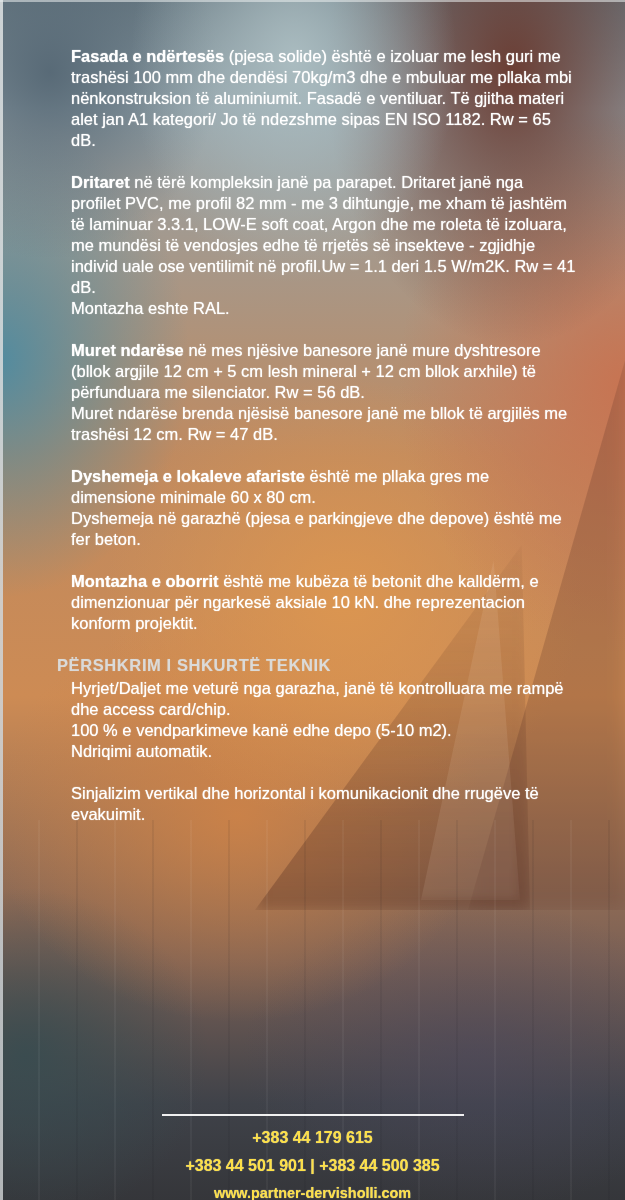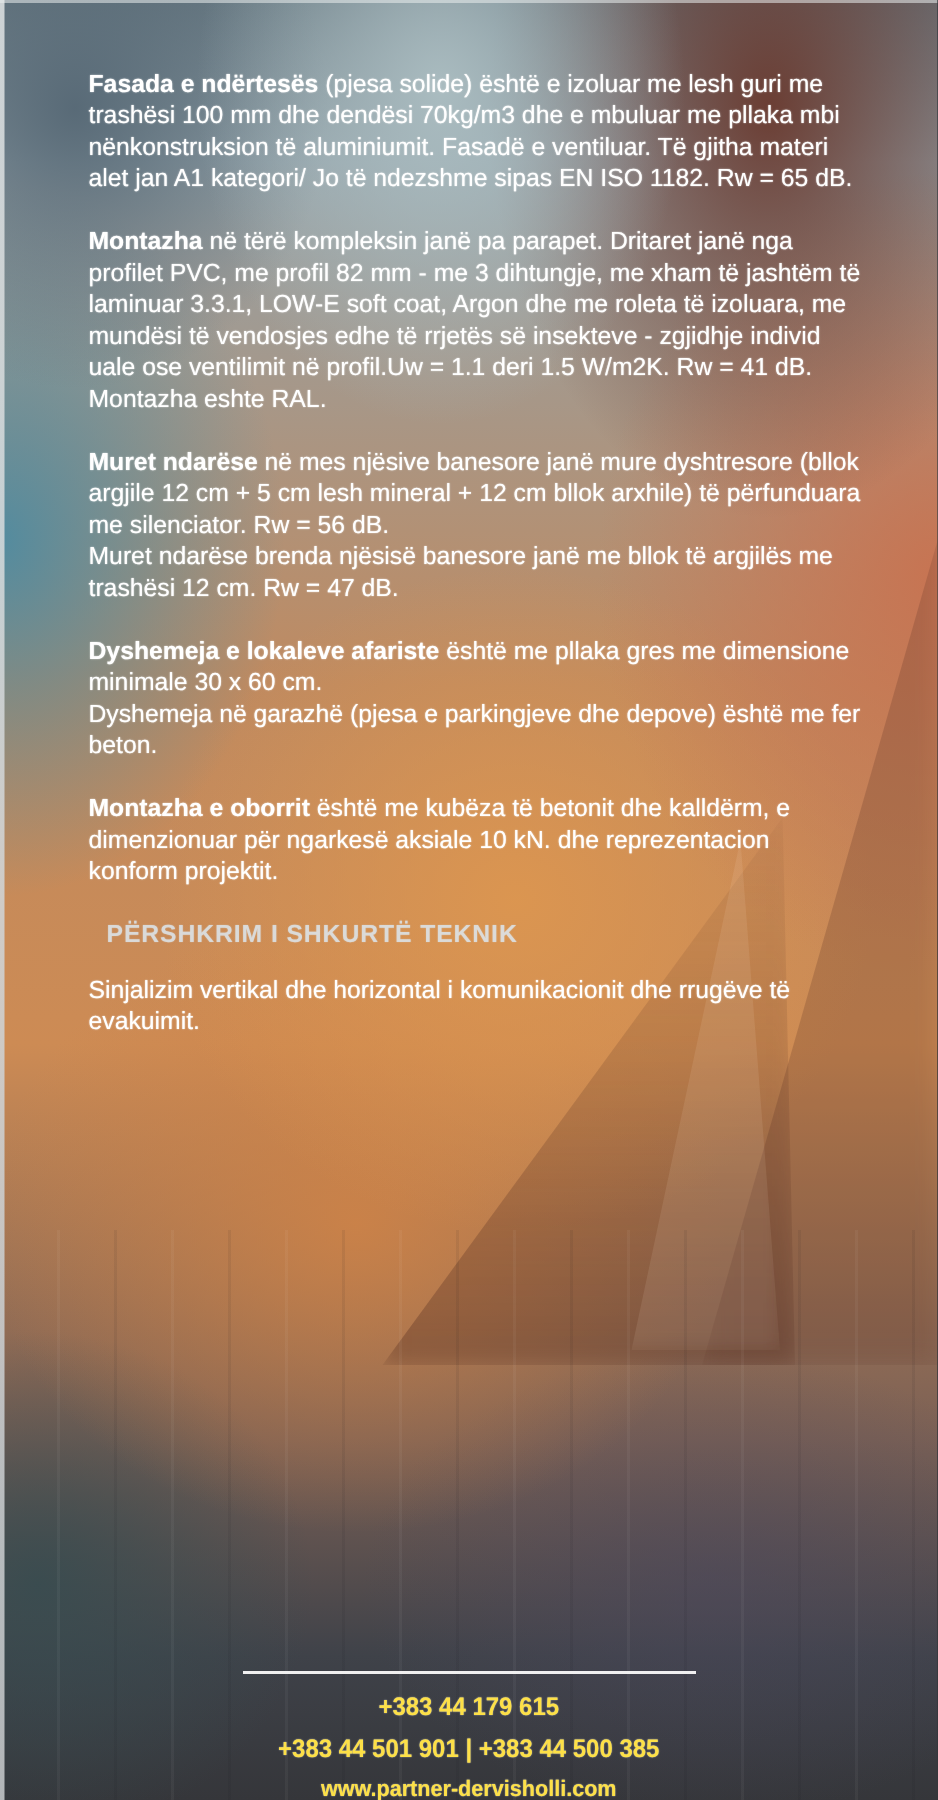--- a/index.html
+++ b/index.html
@@ -48,28 +48,28 @@
   .content{
     position:absolute;left:55px;top:46px;width:521px;z-index:5;
     color:#fff;
   }
   .doc-title{
     font-size:19.5px;font-weight:700;letter-spacing:0.2px;line-height:24px;
     margin:0 0 28px 0;
     text-shadow:0 0 1px rgba(255,255,255,0.85), 0 0 3px rgba(255,255,255,0.18);
   }
   .para{
-    font-size:16.5px;line-height:21px;margin:0 0 21px 4px;
+    font-size:16.5px;line-height:21px;margin:0 0 21px 16px;
     text-shadow:0 0 1px rgba(255,255,255,0.75), 0 0 2px rgba(255,255,255,0.12);
   }
   .para strong{font-weight:700;}
   .para .body, .para.plain{white-space:pre-line;}
   .tech-heading{
     font-size:16.5px;font-weight:700;letter-spacing:0.6px;line-height:21px;
-    margin:16px;color:rgba(220,228,233,0.80);
+    margin:2px;color:rgba(220,228,233,0.80);
     text-shadow:0 0 1px rgba(220,228,233,0.5);
   }
   
   .footer{
     position:absolute;left:0;top:1074px;width:625px;z-index:5;color:#fde047;
     text-align:center;
     margin-top:40px;
   }
   .footer-rule{
     width:302px;height:2px;background:rgba(255,255,255,0.92);
@@ -94,34 +94,37 @@
 <div class="wedge wedge2"></div>
 <div class="wedge wedge3"></div>
 <div class="stripes"></div>
 <div class="edge-left"></div>
 <div class="edge-top"></div>
 
 <div class="content">
 
   <p class="para"><strong>Fasada e ndërtesës</strong><span class="body"> (pjesa solide) është e izoluar me lesh guri me trashësi 100 mm dhe dendësi 70kg/m3 dhe e mbuluar me pllaka mbi nënkonstruksion të aluminiumit. Fasadë e ventiluar. Të gjitha materi alet jan A1 kategori/ Jo të ndezshme sipas EN ISO 1182. Rw = 65 dB.</span></p>
 
-  <p class="para"><strong>Montazha</strong><span class="body"> në tërë kompleksin janë pa parapet. Dritaret janë nga profilet PVC, me profil 82 mm - me 3 dihtungje, me xham të jashtëm të laminuar 3.3.1, LOW-E soft coat, Argon dhe me roleta të izoluara, me mundësi të vendosjes edhe të rrjetës së insekteve - zgjidhje individ uale ose ventilimit në profil.Uw = 1.1 deri 1.5 W/m2K. Rw = 41 dB.
+  <p class="para"><strong>Dritaret</strong><span class="body"> në tërë kompleksin janë pa parapet. Dritaret janë nga profilet PVC, me profil 82 mm - me 3 dihtungje, me xham të jashtëm të laminuar 3.3.1, LOW-E soft coat, Argon dhe me roleta të izoluara, me mundësi të vendosjes edhe të rrjetës së insekteve - zgjidhje individ uale ose ventilimit në profil.Uw = 1.1 deri 1.5 W/m2K. Rw = 41 dB.
 Montazha eshte RAL.</span></p>
 
 
   <p class="para"><strong>Muret ndarëse</strong><span class="body"> në mes njësive banesore janë mure dyshtresore (bllok argjile 12 cm + 5 cm lesh mineral + 12 cm bllok arxhile) të përfunduara me silenciator. Rw = 56 dB.
 Muret ndarëse brenda njësisë banesore janë me bllok të argjilës me trashësi 12 cm. Rw = 47 dB.</span></p>
 
-  <p class="para"><strong>Dyshemeja e lokaleve afariste</strong><span class="body"> është me pllaka gres me dimensione minimale 30 x 60 cm.
+  <p class="para"><strong>Dyshemeja e lokaleve afariste</strong><span class="body"> është me pllaka gres me dimensione minimale 60 x 80 cm.
 Dyshemeja në garazhë (pjesa e parkingjeve dhe depove) është me fer beton.</span></p>
 
   <p class="para"><strong>Montazha e oborrit</strong><span class="body"> është me kubëza të betonit dhe kalldërm, e dimenzionuar për ngarkesë aksiale 10 kN. dhe reprezentacion konform projektit.</span></p>
 
   <div>
     <h2 class="tech-heading">PËRSHKRIM I SHKURTË TEKNIK</h2>
+    <p class="para plain">Hyrjet/Daljet me veturë nga garazha, janë të kontrolluara me rampë dhe access card/chip.
+100 % e vendparkimeve kanë edhe depo (5-10 m2).
+Ndriqimi automatik.</p>
     <p class="para plain">Sinjalizim vertikal dhe horizontal i komunikacionit dhe rrugëve të evakuimit.</p>
   </div>
 </div>
 
 <div class="footer">
   <hr class="footer-rule">
   <div class="phone-line">+383 44 179 615</div>
   <div class="phone-line">+383 44 501 901  |  +383 44 500 385</div>
   <div class="website-line">www.partner-dervisholli.com</div>
 </div>

